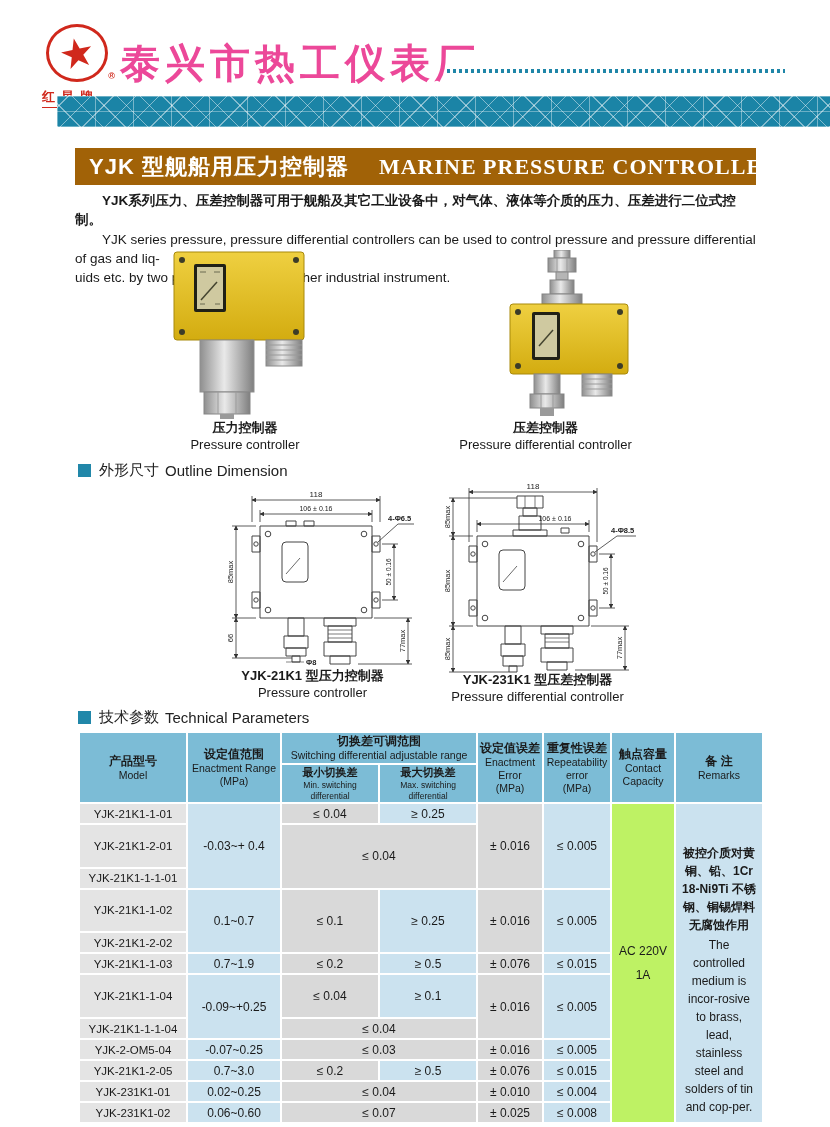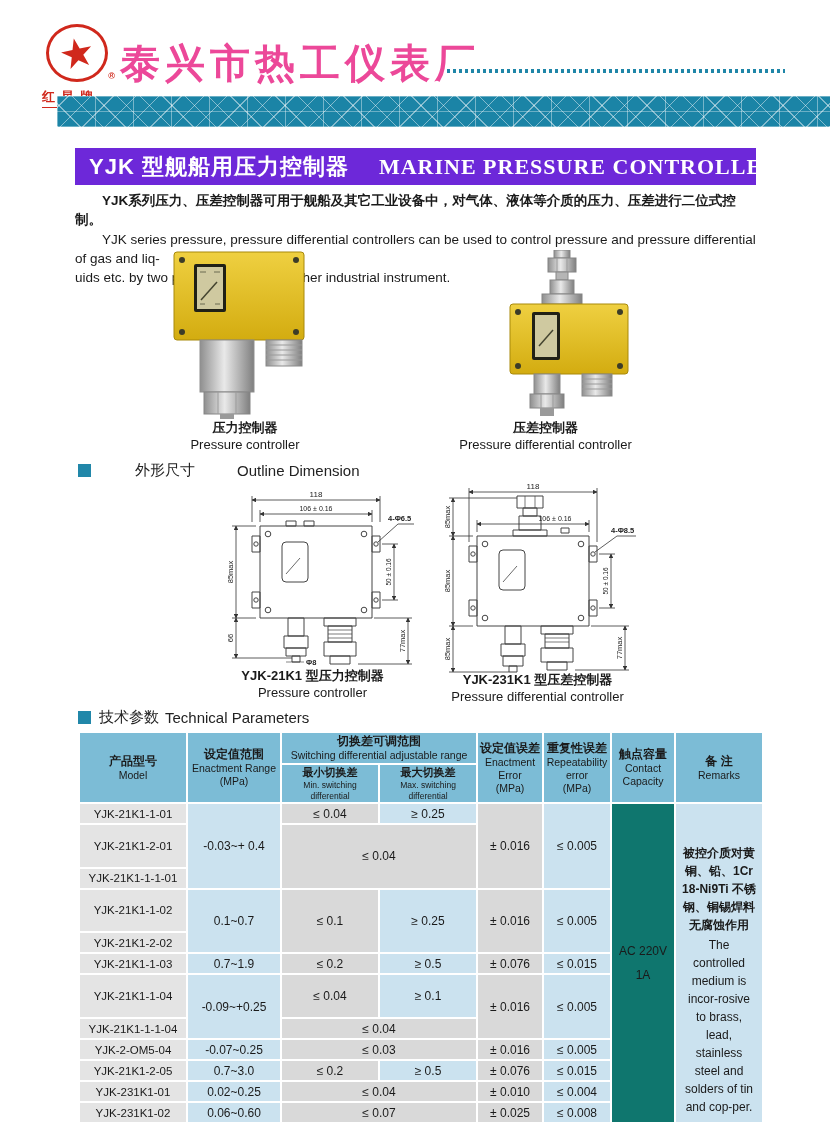--- a/index.html
+++ b/index.html
@@ -17,21 +17,21 @@
   .dotted-rule { position:absolute; left:447px; top:69px; width:338px; height:4px;
     background:repeating-linear-gradient(90deg,#1f86a8 0 3px,transparent 3px 6px); }
   .band { position:absolute; left:57px; top:96px; width:773px; height:31px; background:#1b84a6;
     background-image:
       repeating-linear-gradient(45deg, rgba(255,255,255,.45) 0 1px, transparent 1px 16px),
       repeating-linear-gradient(-45deg, rgba(255,255,255,.45) 0 1px, transparent 1px 16px),
       repeating-linear-gradient(90deg, rgba(255,255,255,.40) 0 1px, transparent 1px 38px),
       repeating-linear-gradient(0deg, rgba(255,255,255,.35) 0 1px, transparent 1px 15px); }
 
   
-  .title-bar { position:absolute; left:75px; top:148px; width:681px; height:37px; background:#6d28d9;
+  .title-bar { position:absolute; left:75px; top:148px; width:681px; height:37px; background:#a16207;
     display:flex; align-items:center; padding-left:14px; }
   .title-zh { color:#fff; font-size:22px; font-weight:bold; letter-spacing:1px; white-space:nowrap; }
   .title-en { color:#fff; font-size:22px; font-weight:bold; font-family:"Liberation Serif", serif; margin-left:30px; letter-spacing:1px; white-space:nowrap; }
 
   
   .intro { position:absolute; left:75px; top:191px; width:683px; font-size:13.5px; line-height:19px; }
   .intro .zh { font-weight:600; text-indent:2em; margin-bottom:1px; }
   .intro .en1 { text-indent:2em; font-weight:500; }
   .intro .en2 { font-weight:500; }
 
@@ -40,21 +40,21 @@
   .photo-r { position:absolute; left:470px; top:250px; }
   .caption { position:absolute; text-align:center; font-size:13px; line-height:15px; }
   .caption .zh { font-weight:bold; margin-bottom:2px; }
   .cap-l { left:160px; top:420px; width:170px; }
   .cap-r { left:438px; top:420px; width:215px; }
 
   
   .sec { position:absolute; display:flex; align-items:center; font-size:15px; color:#222; }
   .sec .sq { width:13px; height:13px; background:#2187a9; margin-right:8px; }
   .sec .zh { font-weight:500; margin-right:6px; }
-  .sec-outline { left:78px; top:461px;gap:36px; }
+  .sec-outline { left:78px; top:461px; }
   .sec-params { left:78px; top:708px; }
 
   
   .draw-l { position:absolute; left:208px; top:486px; }
   .draw-r { position:absolute; left:425px; top:480px; }
   .dcap-l { left:200px; top:668px; width:225px; }
   .dcap-r { left:425px; top:672px; width:225px; }
   .drawing text { font-family:"Liberation Sans", sans-serif; fill:#222; }
   .drawing line, .drawing rect, .drawing circle, .drawing path, .drawing polyline { vector-effect:non-scaling-stroke; }
 
@@ -64,21 +64,21 @@
   th, td { border:2px solid #ffffff; text-align:center; vertical-align:middle; padding:0 2px; overflow:hidden; }
   thead th { background:#7cbcd6; font-weight:normal; }
   .h-zh { font-weight:bold; font-size:12px; line-height:15px; }
   .h-en { font-size:10.5px; line-height:13px; font-weight:500; }
   .h-en-s { font-size:8.5px; line-height:11px; font-weight:500; }
   tbody tr { height:21px; }
   tbody td { font-size:12px; }
   .cm { background:#e4e4e4; font-size:11.5px; }
   .cb { background:#cbe2ef; }
   .cg { background:#d9d9d9; }
-  .contact-cell { background:#0f766e; font-size:12px; }
+  .contact-cell { background:#bef264; font-size:12px; }
   .contact-cell .l1 { margin-bottom:10px; }
   .remarks-cell { background:#cbe2ef; text-align:center; padding:6px 6px; font-size:12px; line-height:18px; vertical-align:top; padding-top:40px; }
   .remarks-cell .zh { font-weight:600; word-break:break-all; margin-bottom:2px; }
   .remarks-cell .en { font-weight:500; }
 </style>
 </head>
 <body>
 
 <div id="page">
 

